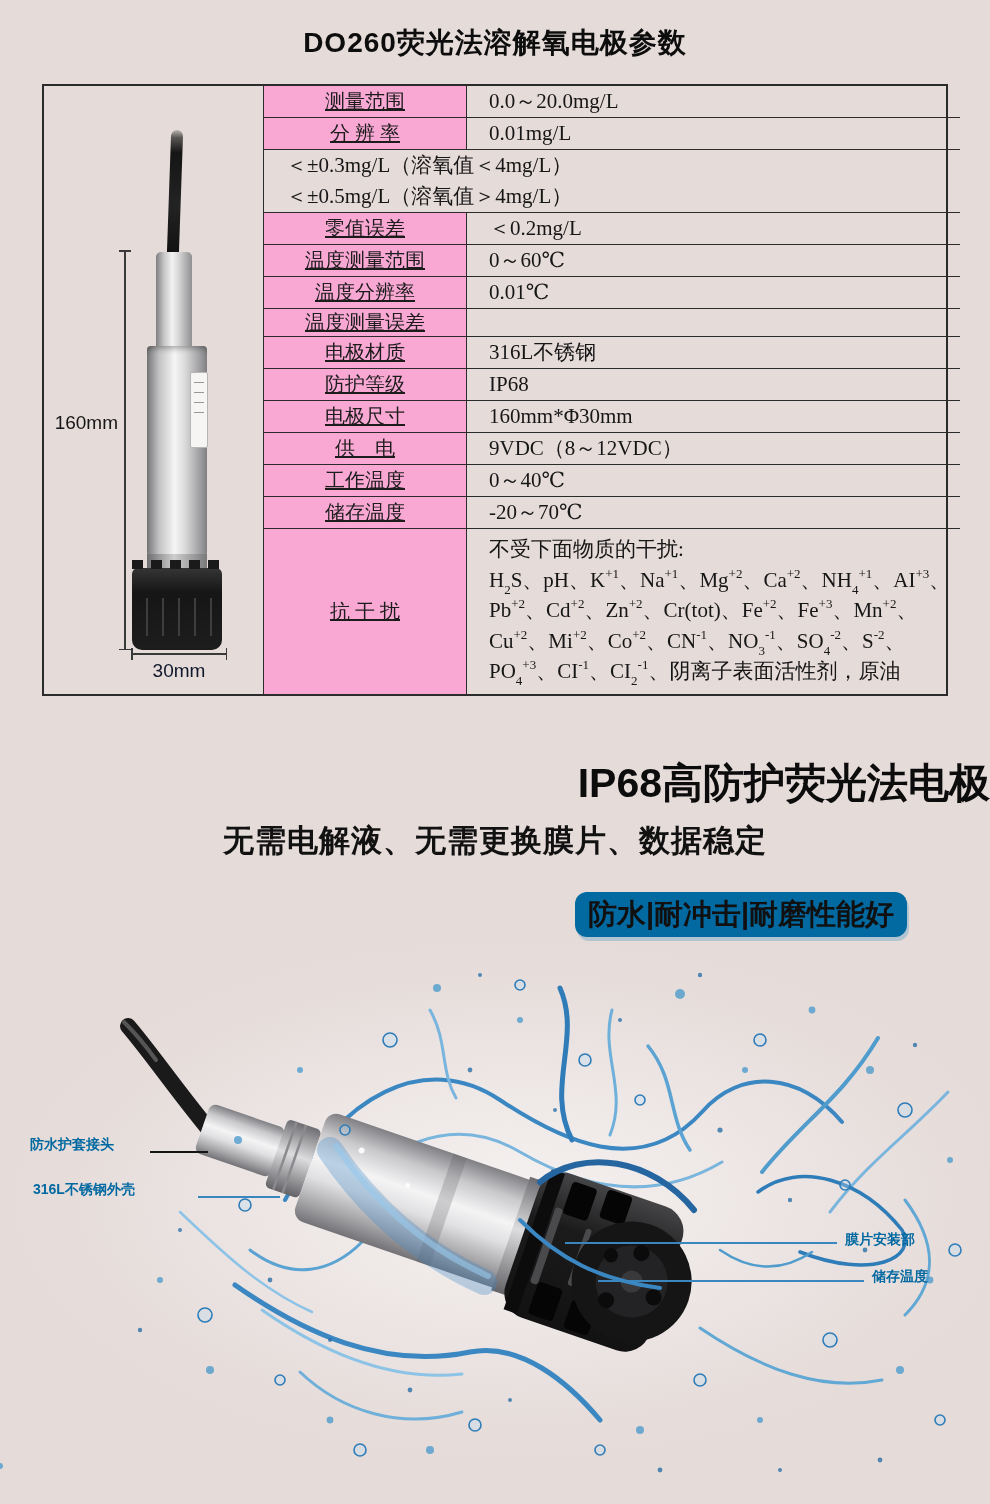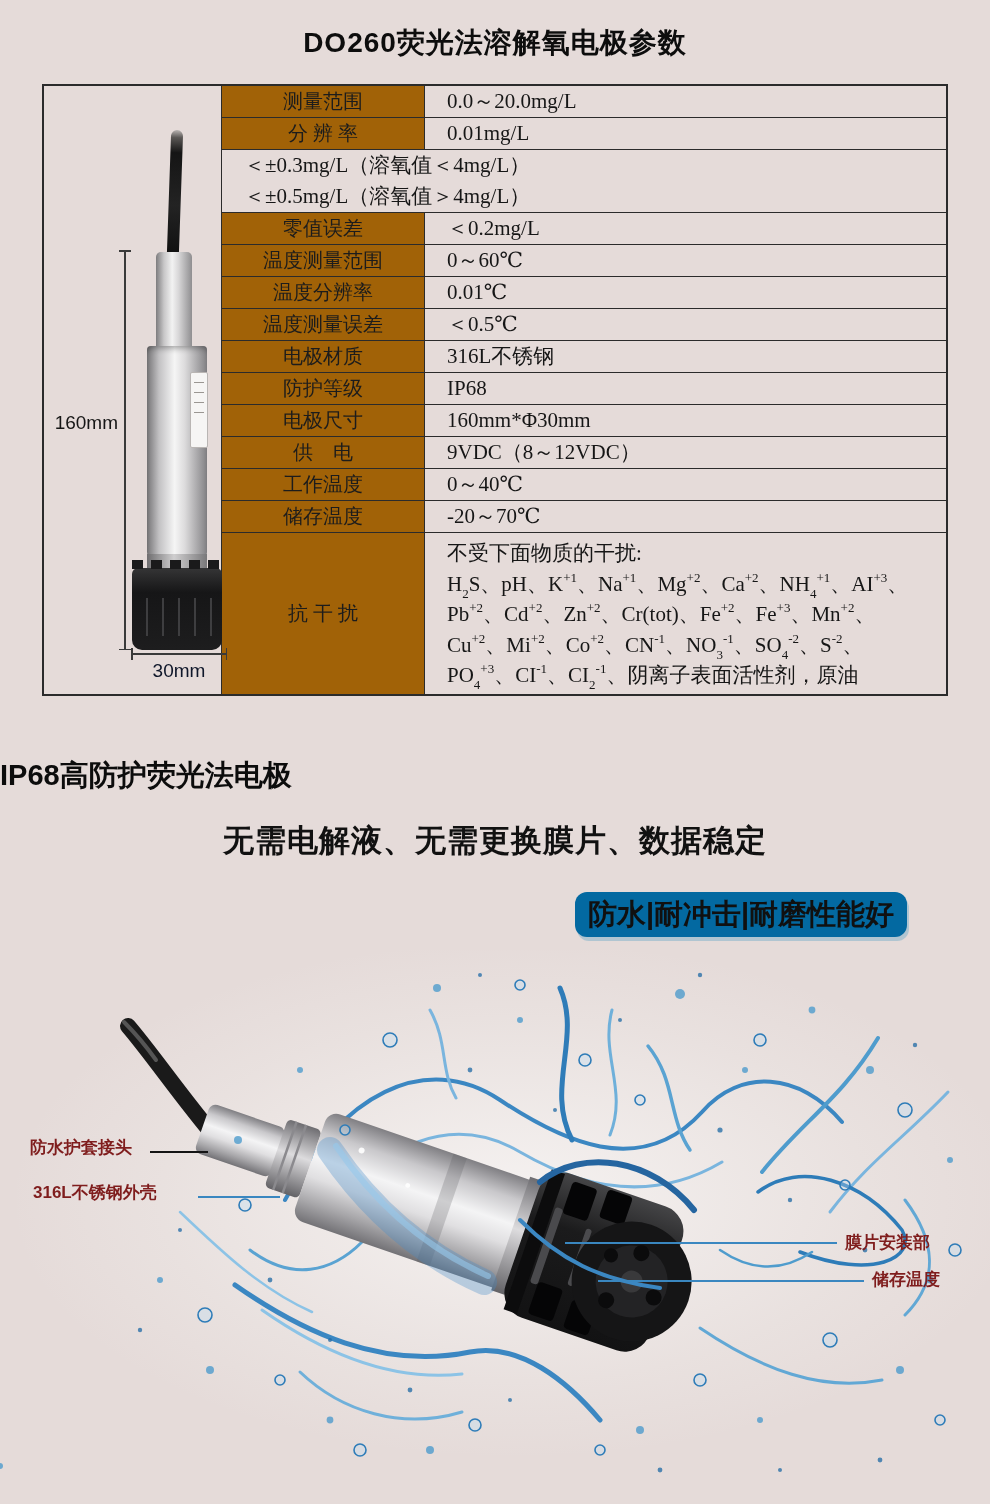--- a/index.html
+++ b/index.html
@@ -12,21 +12,21 @@
   
   .main-title{
     position:absolute;left:0;top:24px;width:100%;text-align:center;
     font-size:28px;font-weight:bold;letter-spacing:1px;color:#0d0d0d;
   }
   
   .spec-box{
     position:absolute;left:42px;top:84px;width:906px;height:612px;
     border:2px solid #2b2b2b;box-sizing:border-box;display:flex;background:transparent;
   }
-  .probe-panel{position:relative;width:178px;border-right:1.5px solid #2b2b2b;box-sizing:border-box;flex:none;}
+  .probe-panel{position:relative;width:220px;border-right:1.5px solid #2b2b2b;box-sizing:border-box;flex:none;}
   
   .p-cable{position:absolute;left:125px;top:44px;width:12px;height:126px;border-radius:6px 6px 0 0;
     background:linear-gradient(180deg,#b9b4b2 0%,#5a5755 6%,#151515 18%,#232323 60%,#101010 100%);transform:rotate(2deg);}
   .p-conn{position:absolute;left:112px;top:166px;width:36px;height:96px;border-radius:5px 5px 0 0;
     background:linear-gradient(90deg,#7d7c7e 0%,#c7c6c7 22%,#f2f2f2 45%,#d9d8d9 62%,#8f8e90 100%);}
   .p-body{position:absolute;left:103px;top:260px;width:60px;height:210px;border-radius:4px;
     background:linear-gradient(90deg,#757476 0%,#c2c1c3 20%,#f5f5f5 46%,#dcdbdc 63%,#828184 100%);
     box-shadow:inset 0 6px 6px -4px rgba(0,0,0,.35);}
   .p-sticker{position:absolute;left:146px;top:286px;width:16px;height:74px;background:#f6f5f4;border:1px solid #b9b5b3;border-radius:2px;}
   .p-sticker i{display:block;height:1px;background:#9a9692;margin:9px 3px 0 3px;}
@@ -44,44 +44,44 @@
   .dim-v:before{top:0;} .dim-v:after{bottom:0;}
   .dim-h{position:absolute;left:87px;top:567px;width:96px;height:1.5px;background:#3a3a3a;}
   .dim-h:before,.dim-h:after{content:"";position:absolute;top:-5px;width:1.5px;height:12px;background:#3a3a3a;}
   .dim-h:before{left:0;} .dim-h:after{right:0;}
   .dim-label-v{position:absolute;left:10px;top:326px;width:64px;text-align:right;font-size:19px;color:#161616;}
   .dim-label-h{position:absolute;left:95px;top:574px;width:80px;text-align:center;font-size:19px;color:#0f172a;}
   
   .spec-table{flex:1;display:flex;flex-direction:column;font-family:"Liberation Serif","DejaVu Serif",serif;}
   .trow{display:flex;border-bottom:1.5px solid #2b2b2b;flex:none;}
   .trow:last-child{border-bottom:none;flex:1;}
-  .tlabel{width:203px;flex:none;border-right:1.5px solid #2b2b2b;background:#a16207;
+  .tlabel{width:203px;flex:none;border-right:1.5px solid #2b2b2b;background:#f9a8d4;
     display:flex;align-items:center;justify-content:center;text-align:center;
-    font-size:20px;color:#1c1c1c;padding:0 4px;box-sizing:border-box;}
+    font-size:20px;color:#1c1c1c;padding:0 4px;box-sizing:border-box;text-decoration:underline;}
   .tvalue{flex:1;display:flex;flex-direction:column;justify-content:center;padding:0 10px 0 22px;}
   .vline{line-height:31px;font-size:21px;color:#161616;white-space:nowrap;}
   .trow:last-child .vline{line-height:30.5px;}
   .trow:last-child .tvalue{justify-content:flex-start;padding-top:5px;}
   sup{font-size:13px;line-height:0;position:relative;top:-1px;}
   sub{font-size:13px;line-height:0;position:relative;bottom:-2px;}
   
-  .promo-title{position:absolute;left:0;top:756px;width:100%;text-align:left;
-    font-size:29px;font-weight:bold;color:#0c0c0c;}
+  .promo-title{position:absolute;left:0;top:756px;width:100%;text-align:right;
+    font-size:41px;font-weight:bold;color:#0c0c0c;}
   .promo-subtitle{position:absolute;left:0;top:820px;width:100%;text-align:center;
     font-size:31px;font-weight:bold;color:#111;letter-spacing:1px;}
   .feature-badge{position:absolute;left:575px;top:892px;width:332px;height:45px;border-radius:12px;
     display:flex;align-items:center;justify-content:center;
     font-size:29px;font-weight:bold;color:#101010;
     box-shadow:2px 4px 0 rgba(110,170,200,.45);}
   
   .photo-area{position:absolute;left:0;top:950px;width:990px;height:554px;}
   .photo-glow{position:absolute;inset:0;
     background:radial-gradient(ellipse 60% 55% at 52% 45%,rgba(248,246,245,.85),rgba(240,236,234,.35) 60%,rgba(229,219,217,0) 85%);}
   .splash-svg{position:absolute;left:0;top:0;}
-  .callout{position:absolute;font-size:17px;font-weight:bold;color:#7f1d1d;white-space:nowrap;}
+  .callout{position:absolute;font-size:14px;font-weight:bold;color:#0369a1;white-space:nowrap;}
   .callout-line{position:absolute;height:2px;}
   .line-dark{background:#141414;}
 </style>
 </head>
 <body>
 
 <div class="page">
 
   <div class="main-title">DO260荧光法溶解氧电极参数</div>
 
@@ -138,23 +138,20 @@
           </div>
         </div>
         <div class="trow">
           <div class="tlabel">温度分辨率</div>
           <div class="tvalue">
             <div class="vline">0.01℃</div>
           </div>
         </div>
         <div class="trow">
           <div class="tlabel">温度测量误差</div>
-          <div class="tvalue">
-            <div class="vline">＜0.5℃</div>
-          </div>
         </div>
         <div class="trow">
           <div class="tlabel">电极材质</div>
           <div class="tvalue">
             <div class="vline">316L不锈钢</div>
           </div>
         </div>
         <div class="trow">
           <div class="tlabel">防护等级</div>
           <div class="tvalue">

